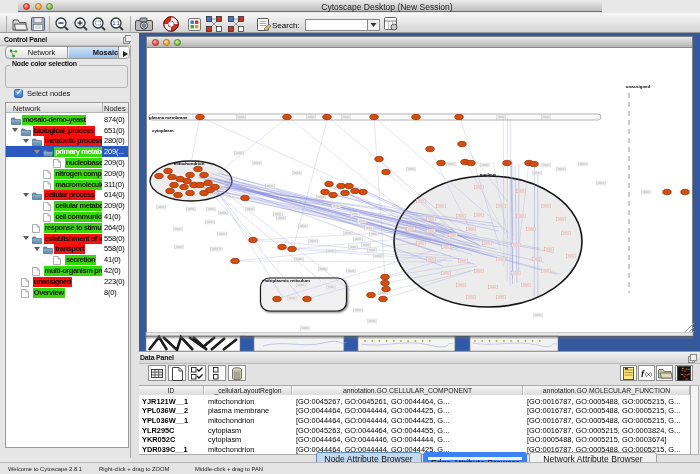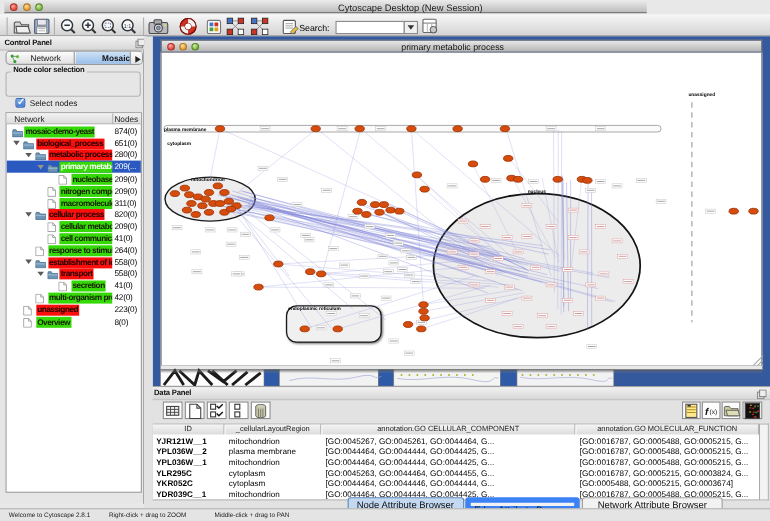--- a/index.html
+++ b/index.html
@@ -1,18 +1,18 @@
 <!DOCTYPE html>
 <html><head><meta charset="utf-8"><style>
 * { margin:0; padding:0; box-sizing:border-box; }
 body { width:700px; height:474px; font-family:"Liberation Sans", sans-serif; overflow:hidden; position:relative; background:#e8e8e8; }
 .abs { position:absolute; }
 </style></head><body>
 
-<div class="abs" style="left:4px;top:0;width:584px;height:12px;background:linear-gradient(#ececec,#bdbdbd);border-bottom:1px solid #6f6f6f">
+<div class="abs" style="left:18px;top:0;width:584px;height:12px;background:linear-gradient(#ececec,#bdbdbd);border-bottom:1px solid #6f6f6f">
   <div class="abs" style="left:5px;top:2.5px;width:7px;height:7px;border-radius:50%;background:radial-gradient(circle at 35% 30%,#ffb0a8,#e2453a 70%);border:0.5px solid #b03028"></div>
   <div class="abs" style="left:16.5px;top:2.5px;width:7px;height:7px;border-radius:50%;background:radial-gradient(circle at 35% 30%,#ffe0a0,#e89e32 70%);border:0.5px solid #b07820"></div>
   <div class="abs" style="left:28px;top:2.5px;width:7px;height:7px;border-radius:50%;background:radial-gradient(circle at 35% 30%,#d0f0a0,#78b840 70%);border:0.5px solid #588828"></div>
   <div class="abs" style="left:19px;top:1.5px;width:700px;text-align:center;font-size:8.5px;color:#1c1c1c">Cytoscape Desktop (New Session)</div>
 </div>
 
 <div class="abs" style="left:0;top:13px;width:700px;height:20px;background:linear-gradient(#f7f7f7,#d4d4d4);border-bottom:1px solid #9a9a9a"><svg width="700" height="22" viewBox="0 0 700 22" font-family="Liberation Sans, sans-serif">
       <line x1="6.5" y1="3" x2="6.5" y2="19" stroke="#aeaeae" stroke-width="1"></line>
       <line x1="49.5" y1="3" x2="49.5" y2="19" stroke="#aeaeae" stroke-width="1"></line>
       <line x1="130.5" y1="3" x2="130.5" y2="19" stroke="#aeaeae" stroke-width="1"></line>
@@ -107,21 +107,20 @@
       </g>
     </svg></div>
 
 <div class="abs" style="left:133px;top:33px;width:567px;height:318px;background:#35599d">
 
   <div class="abs" style="left:13px;top:2.5px;width:547px;height:330px;">
     <div class="abs" style="left:0;top:0;width:547px;height:12px;background:linear-gradient(#e8e8e8,#b4b4b4);border:1px solid #808080;border-bottom:1px solid #888">
       <div class="abs" style="left:5px;top:2.5px;width:6.5px;height:6.5px;border-radius:50%;background:radial-gradient(circle at 35% 30%,#ffb0a8,#e2453a 70%);border:0.5px solid #b03028"></div>
       <div class="abs" style="left:16px;top:2.5px;width:6.5px;height:6.5px;border-radius:50%;background:radial-gradient(circle at 35% 30%,#ffe0a0,#e89e32 70%);border:0.5px solid #b07820"></div>
       <div class="abs" style="left:27px;top:2.5px;width:6.5px;height:6.5px;border-radius:50%;background:radial-gradient(circle at 35% 30%,#d0f0a0,#78b840 70%);border:0.5px solid #588828"></div>
-      <div class="abs" style="left:-9px;top:1.5px;width:547px;text-align:center;font-size:8px;color:#111">primary metabolic process</div>
     </div>
     <div class="abs" style="left:0;top:12px;width:547px;height:285px;background:#ffffff;border-left:1px solid #808080;border-right:1px solid #808080"><svg width="547" height="285" viewBox="0 0 547 285" font-family="Liberation Sans, sans-serif">
           <rect x="2" y="66" width="452" height="6" rx="3" fill="#fbfbfb" stroke="#a8a8a8" stroke-width="0.9"></rect>
           <ellipse cx="44" cy="133" rx="41" ry="20" fill="#ededed" stroke="#1a1a1a" stroke-width="1.3"></ellipse>
           <ellipse cx="341" cy="193.5" rx="94" ry="65.5" fill="#ececec" stroke="#141414" stroke-width="1.6"></ellipse>
           <rect x="113.5" y="230" width="86" height="33" rx="9" fill="#f0f0f0" stroke="#1a1a1a" stroke-width="1.2" style="filter:drop-shadow(1.5px 1.5px 1px rgba(0,0,0,0.55))"></rect>
           <line x1="482" y1="45" x2="482" y2="245" stroke="#9a9a9a" stroke-width="1" stroke-dasharray="5,4"></line>
           <text x="2" y="71" font-size="4.4" font-weight="bold" fill="#000">plasma membrane</text>
           <text x="5" y="84" font-size="4.4" font-weight="bold" fill="#000">cytoplasm</text>
           <text x="42" y="116.5" font-size="4.4" font-weight="bold" fill="#000" text-anchor="middle">mitochondrion</text>
@@ -770,21 +769,21 @@
           <path d="M5,0.5 L5,3 L7.5,3" fill="none" stroke="#9a9a9a" stroke-width="0.8"></path>
         </svg>
         <div style="position:absolute;left:48.2px;top:66.1px;height:10px;line-height:10px;background:#35d907;color:#1a1a00;font-size:7.5px;font-weight:bold;letter-spacing:-0.45px;padding:0 1px;white-space:nowrap;overflow:hidden;max-width:48px">macromolecule</div>
         <div style="position:absolute;left:98px;top:66.1px;height:10px;line-height:10px;color:#000;font-size:7.5px;letter-spacing:-0.2px;white-space:nowrap">311(0)</div>
         <div style="position:absolute;left:17.0px;top:79.4px;width:0;height:0;border-left:3.5px solid transparent;border-right:3.5px solid transparent;border-top:4.5px solid #5a5a5a"></div>
         <svg style="position:absolute;left:26px;top:78px" width="10" height="8" viewBox="0 0 10 8">
           <path d="M0.5,2 L0.5,7.5 L9.5,7.5 L9.5,2.6 L4.5,2.6 L3.6,1 L0.9,1 Z" fill="#6f95b5" stroke="#44688c" stroke-width="0.7"></path>
           <rect x="0.5" y="3.4" width="9" height="1" fill="#9cbcd6"></rect>
         </svg>
         <div style="position:absolute;left:37.5px;top:76.9px;height:10px;line-height:10px;background:#fb0f0c;color:#1a0000;font-size:7.5px;font-weight:bold;letter-spacing:-0.45px;padding:0 1px;white-space:nowrap;overflow:hidden;max-width:58px">cellular process</div>
-        <div style="position:absolute;left:98px;top:76.9px;height:10px;line-height:10px;color:#000;font-size:7.5px;letter-spacing:-0.2px;white-space:nowrap">820(0)</div>
+        <div style="position:absolute;left:98px;top:76.9px;height:10px;line-height:10px;color:#000;font-size:7.5px;letter-spacing:-0.2px;white-space:nowrap">614(0)</div>
         <svg style="position:absolute;left:37px;top:88px" width="8" height="9" viewBox="0 0 8 9">
           <path d="M0.5,0.5 L5,0.5 L7.5,3 L7.5,8.5 L0.5,8.5 Z" fill="#fff" stroke="#9a9a9a" stroke-width="0.8"></path>
           <path d="M5,0.5 L5,3 L7.5,3" fill="none" stroke="#9a9a9a" stroke-width="0.8"></path>
         </svg>
         <div style="position:absolute;left:48.2px;top:87.7px;height:10px;line-height:10px;background:#35d907;color:#1a1a00;font-size:7.5px;font-weight:bold;letter-spacing:-0.45px;padding:0 1px;white-space:nowrap;overflow:hidden;max-width:48px">cellular metabo</div>
         <div style="position:absolute;left:98px;top:87.7px;height:10px;line-height:10px;color:#000;font-size:7.5px;letter-spacing:-0.2px;white-space:nowrap">209(0)</div>
         <svg style="position:absolute;left:37px;top:99px" width="8" height="9" viewBox="0 0 8 9">
           <path d="M0.5,0.5 L5,0.5 L7.5,3 L7.5,8.5 L0.5,8.5 Z" fill="#fff" stroke="#9a9a9a" stroke-width="0.8"></path>
           <path d="M5,0.5 L5,3 L7.5,3" fill="none" stroke="#9a9a9a" stroke-width="0.8"></path>
         </svg>

